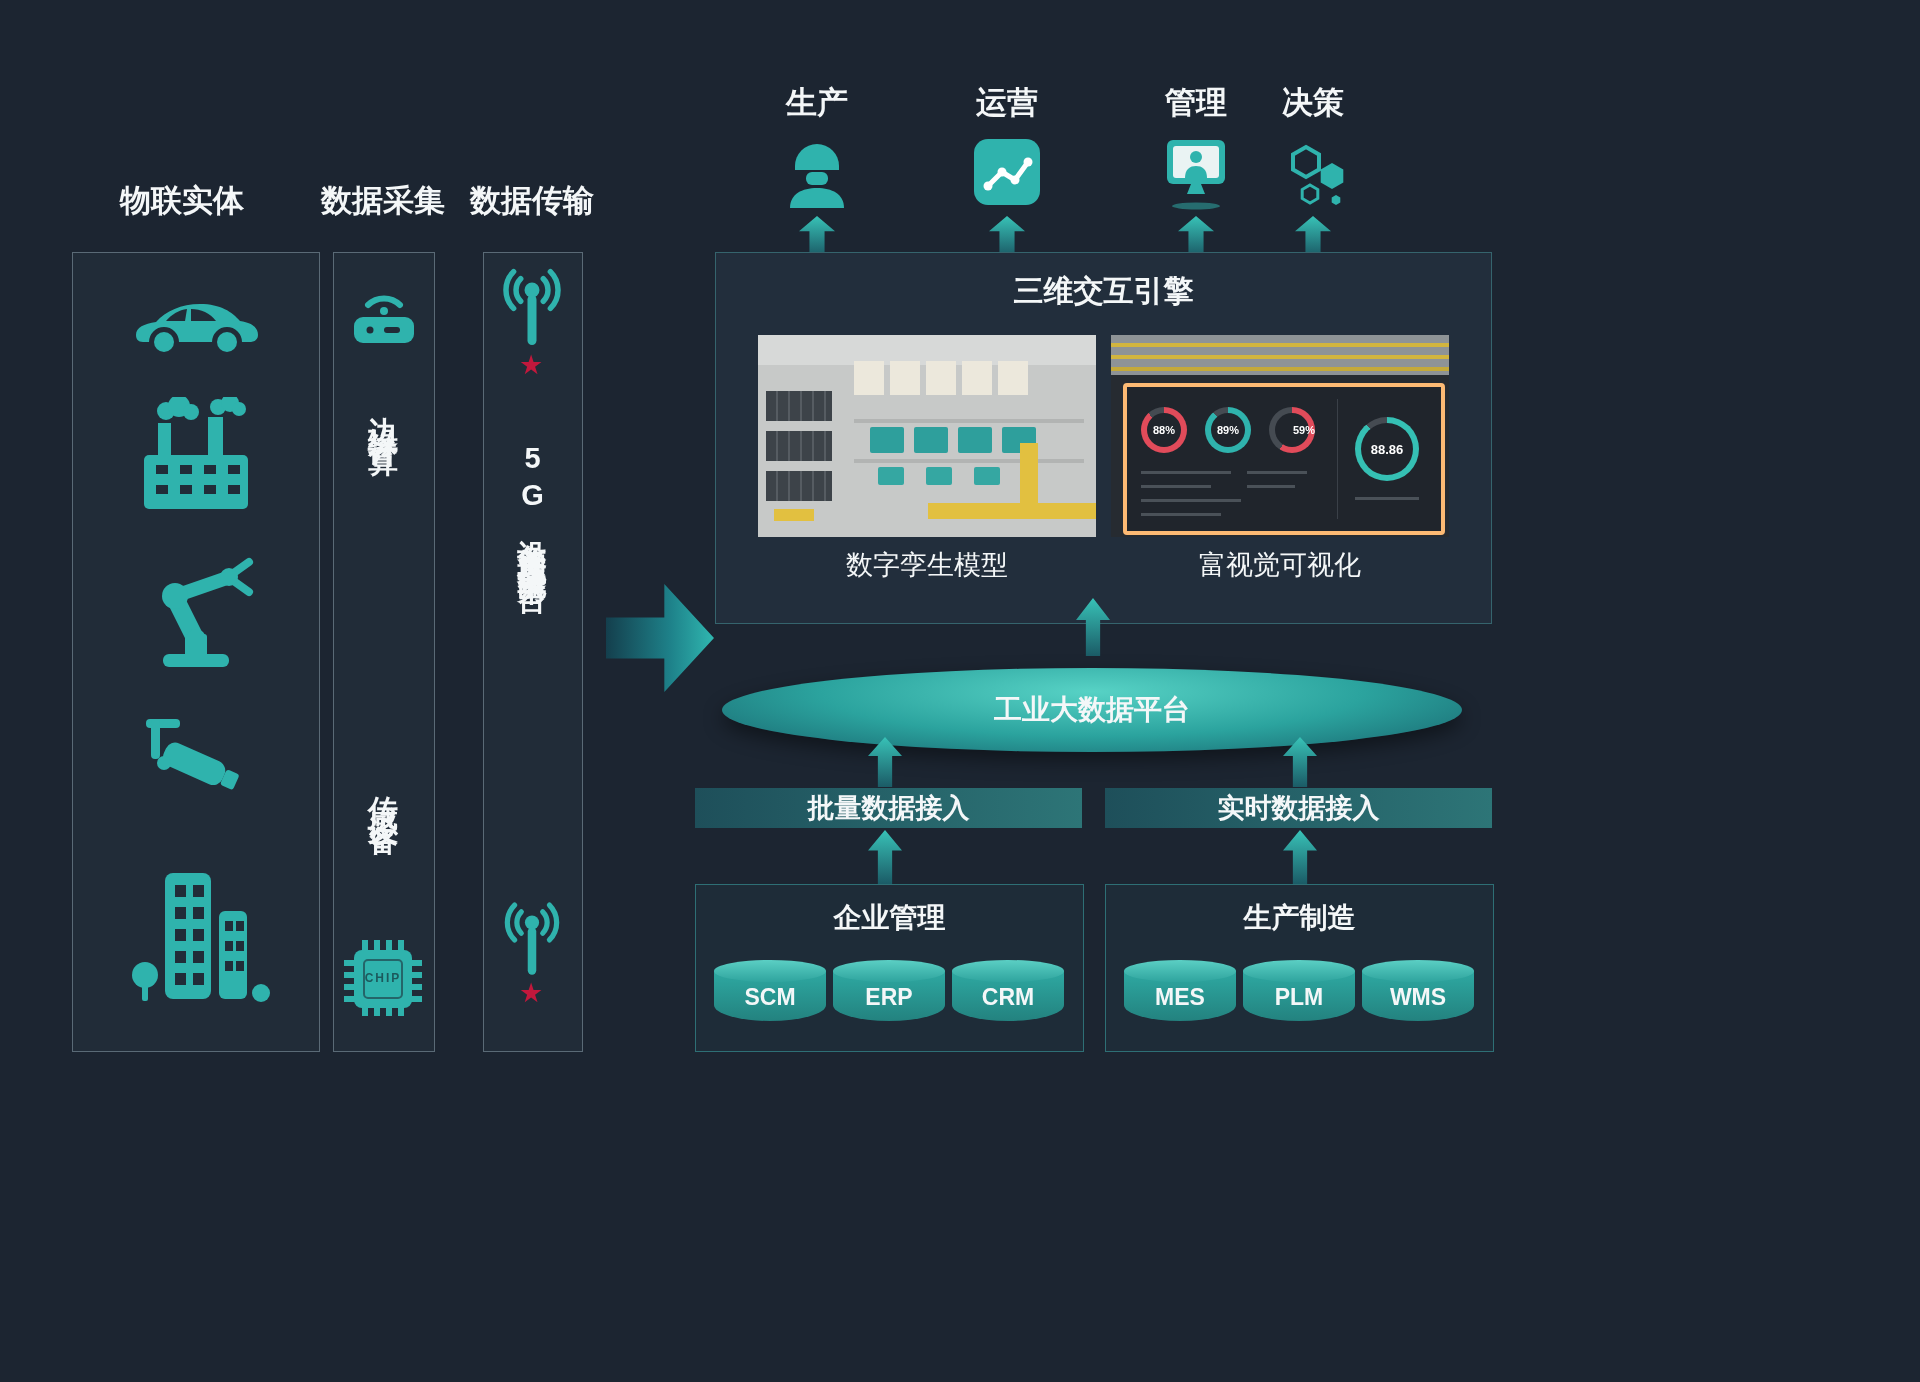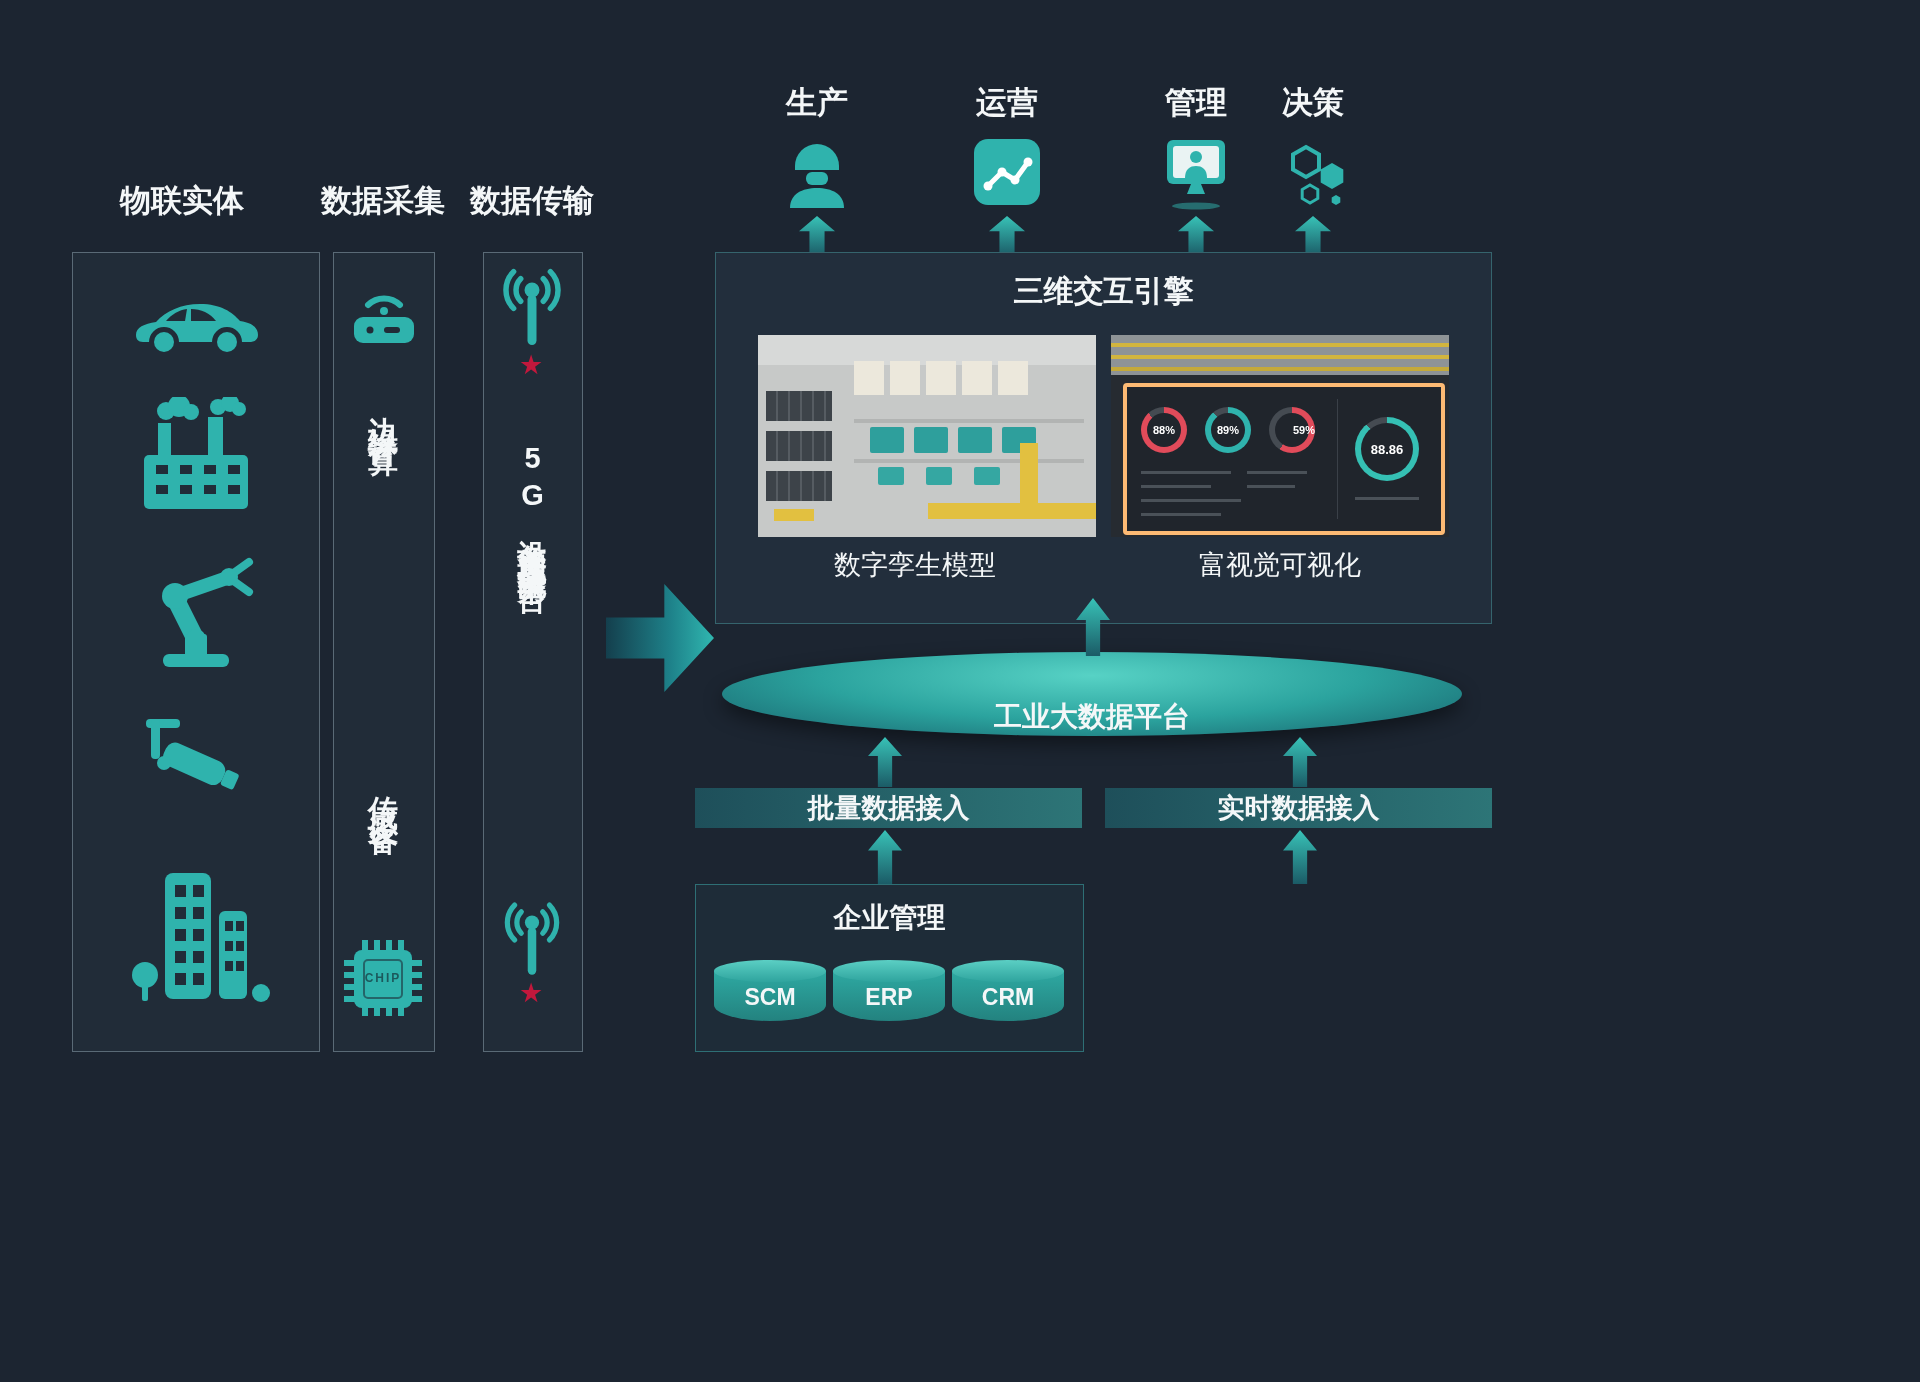--- a/index.html
+++ b/index.html
@@ -33,23 +33,23 @@
   .output-label{color:var(--white);font-weight:bold;font-size:31px;}
   .output-icon{margin:12px auto 0;width:70px;height:72px;}
   .output-arrow{width:36px;height:40px;margin:8px auto 0;}
   .engine-box{position:absolute;left:715px;top:252px;width:775px;height:370px;border:1px solid #35646d;background:#222e3c;}
   .engine-title{position:absolute;top:18px;left:0;width:100%;text-align:center;color:var(--white);font-weight:bold;font-size:30px;}
   .panel{position:absolute;top:82px;width:338px;height:202px;overflow:hidden;}
   .panel-caption{position:absolute;top:294px;width:338px;text-align:center;color:var(--white);font-size:27px;}
   .panel-twin{background:#c7c9c8;}
   .panel-viz{background:#262b31;}
   .pel{position:absolute;}
-  .platform-ellipse{position:absolute;left:722px;top:652px;width:740px;height:84px;border-radius:50%;
+  .platform-ellipse{position:absolute;left:722px;top:668px;width:740px;height:84px;border-radius:50%;
     background:radial-gradient(ellipse at 50% 28%, #57d2c5 0%, #2ba39e 52%, #17616b 100%);
-    box-shadow:0 8px 20px rgba(0,0,0,.45);display:flex;align-items:flex-end;justify-content:center;}
+    box-shadow:0 8px 20px rgba(0,0,0,.45);display:flex;align-items:center;justify-content:center;}
   .platform-label{color:var(--white);font-weight:bold;font-size:28px;}
   .bar{position:absolute;top:788px;width:387px;height:40px;line-height:40px;text-align:center;color:var(--white);
     font-size:27px;font-weight:600;background:linear-gradient(90deg,#1e4f5a 0%,#2d7577 100%);}
   .srcbox{position:absolute;top:884px;width:387px;height:166px;border:1px solid #2e6f75;background:rgba(46,111,117,0.10);}
   .srcbox-title{position:absolute;top:14px;left:0;width:100%;text-align:center;color:var(--white);font-weight:bold;font-size:28px;}
   .cyl{position:absolute;top:86px;width:112px;height:50px;border-radius:0 0 56px 56px / 0 0 16px 16px;
     background:linear-gradient(180deg,#2ea9a2 0%,#23827f 100%);}
   .cyl::before{content:"";position:absolute;left:0;top:-11px;width:100%;height:22px;border-radius:50%;
     background:linear-gradient(180deg,#5bcfc4,#2fa49e);}
   .cyl span{position:relative;display:block;text-align:center;padding-top:13px;color:var(--white);font-weight:bold;font-size:23px;z-index:1;}
@@ -327,21 +327,21 @@
         <div class="dashline" style="left:14px;top:84px;width:90px;"></div>
         <div class="dashline" style="left:14px;top:98px;width:70px;"></div>
         <div class="dashline" style="left:14px;top:112px;width:100px;"></div>
         <div class="dashline" style="left:14px;top:126px;width:80px;"></div>
         <div class="dashline" style="left:120px;top:84px;width:60px;"></div>
         <div class="dashline" style="left:120px;top:98px;width:48px;"></div>
         <div class="dashline" style="left:228px;top:110px;width:64px;"></div>
       </div>
     </div>
 
-    <div class="panel-caption" style="left:30px;">数字孪生模型</div>
+    <div class="panel-caption" style="left:42px;">数字孪生模型</div>
     <div class="panel-caption" style="left:395px;">富视觉可视化</div>
   </div>
 
   <div class="abs arrow-up" style="left:1076px;top:598px;width:34px;height:58px;z-index:5;"></div>
 
   <div class="platform-ellipse">
     <div class="platform-label">工业大数据平台</div>
   </div>
 
   <div class="abs arrow-up" style="left:868px;top:737px;width:34px;height:50px;"></div>
@@ -359,14 +359,26 @@
         <span>SCM</span>
       </div>
     <div class="cyl" style="left:137px;">
         <span>ERP</span>
       </div>
     <div class="cyl" style="left:256px;">
         <span>CRM</span>
       </div>
   </div>
 
+  <div class="srcbox" style="left:1105px;">
+    <div class="srcbox-title">生产制造</div>
+    <div class="cyl" style="left:18px;">
+        <span>MES</span>
+      </div>
+    <div class="cyl" style="left:137px;">
+        <span>PLM</span>
+      </div>
+    <div class="cyl" style="left:256px;">
+        <span>WMS</span>
+      </div>
+  </div>
 
 </div>
 
 </body></html>

